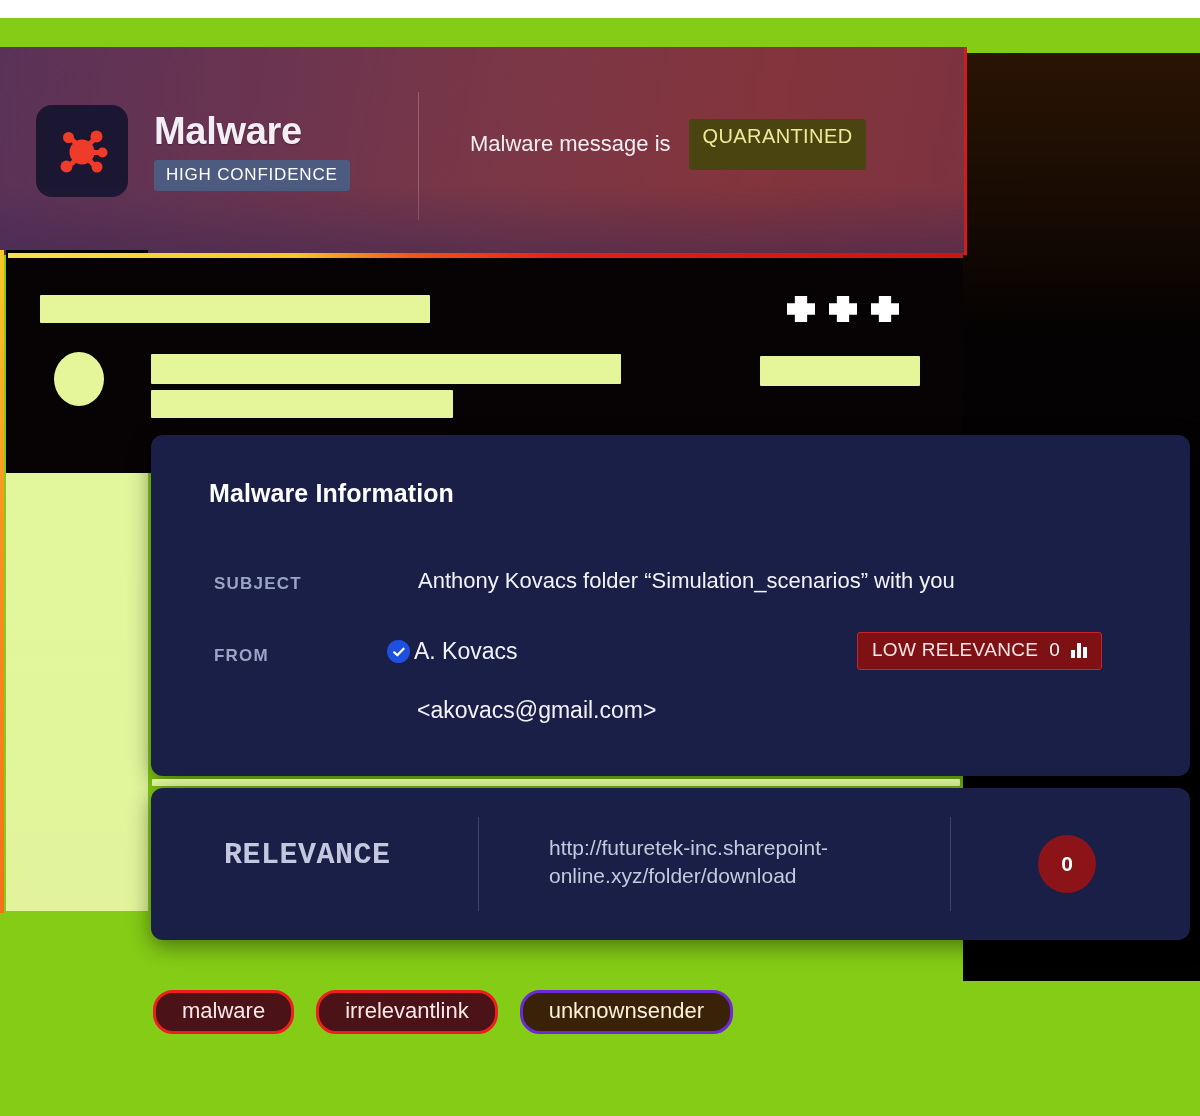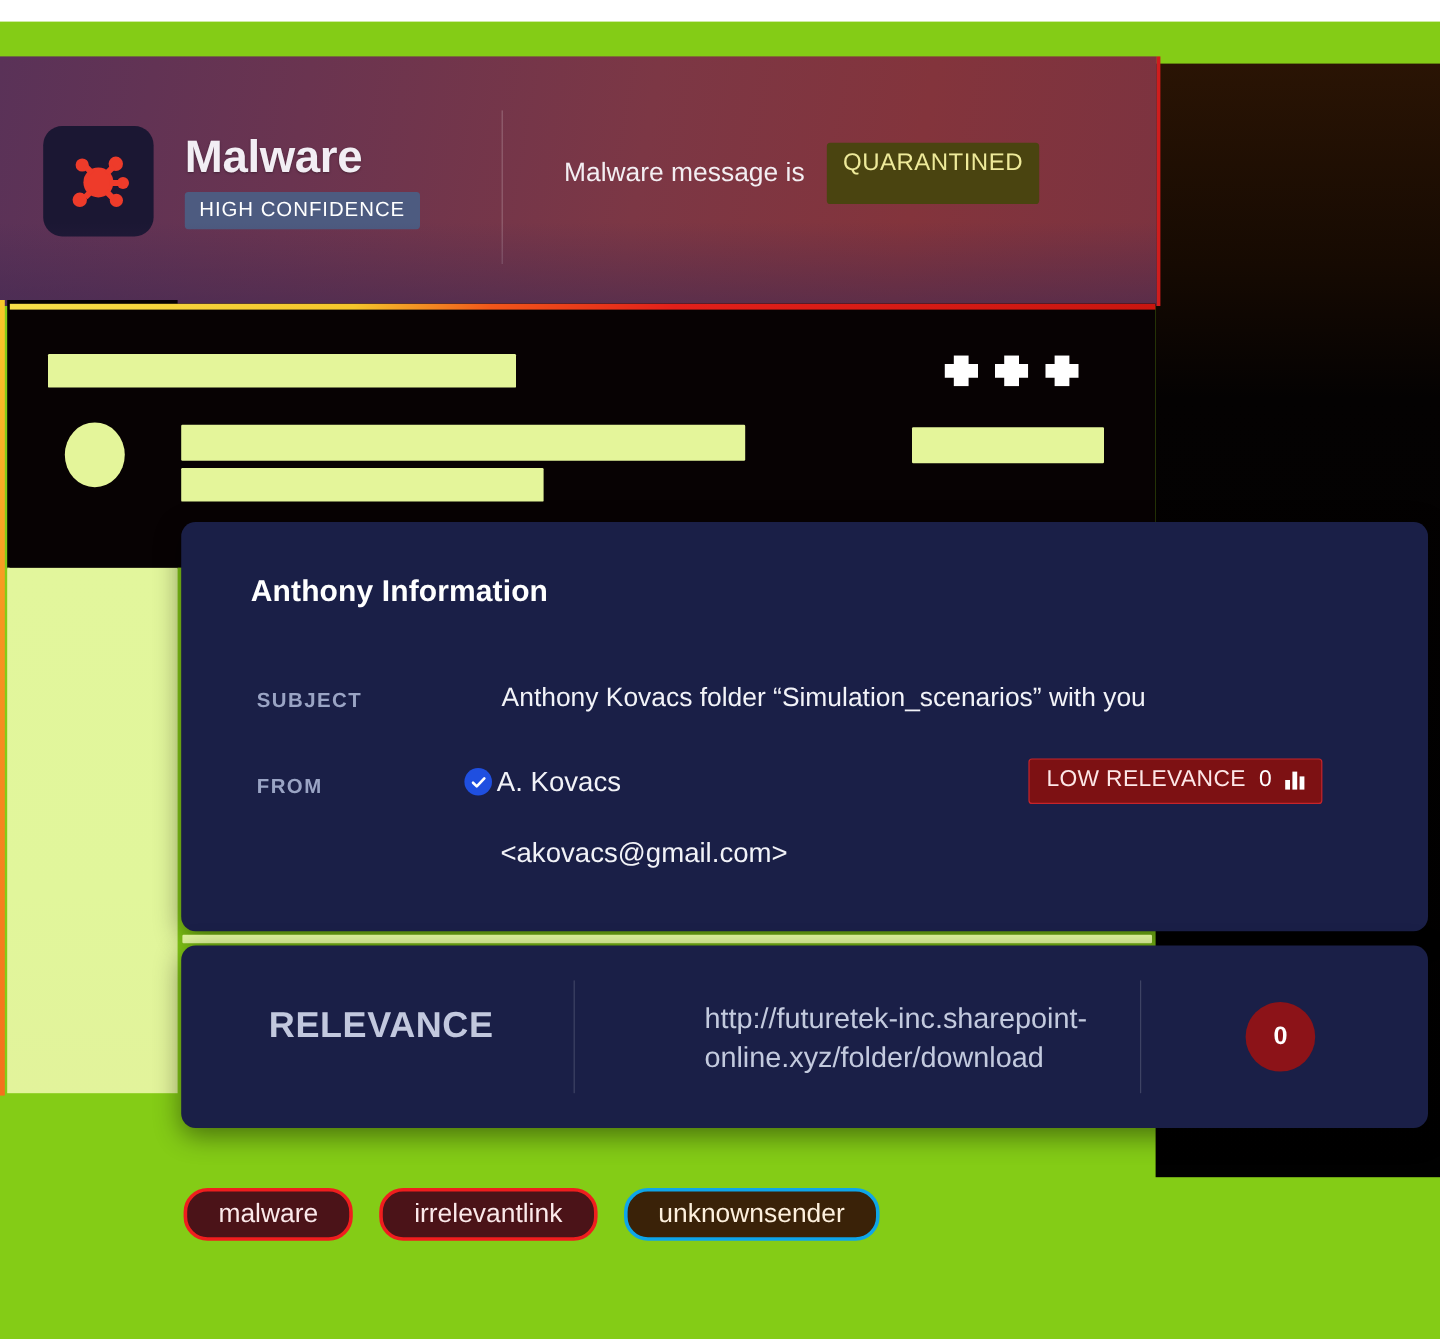--- a/index.html
+++ b/index.html
@@ -279,37 +279,37 @@
     border-radius: 12px;
     box-shadow: 0 6px 22px rgba(0,0,0,0.45);
   }
   #relevance-title {
     position: absolute;
     left: 73px; top: 50px;
     font-size: 30px;
     font-weight: bold;
     letter-spacing: 0.5px;
     color: #c2c8de;
+    font-family: Liberation Mono, monospace;
   }
   .vsep {
     position: absolute;
     top: 29px;
     width: 1px; height: 94px;
     background: rgba(255,255,255,0.16);
   }
   #vsep-left  { left: 327px; }
   #vsep-right { left: 799px; }
   #relevance-url {
     position: absolute;
     left: 398px; top: 46px;
     width: 350px;
-    font-size: 24px;
+    font-size: 21px;
     line-height: 1.32;
     color: #c3cade;
-    margin-left: 38px;
   }
   #relevance-score {
     position: absolute;
     left: 887px; top: 47px;
     width: 58px; height: 58px;
     border-radius: 50%;
     background: #8c1318;
     display: flex;
     align-items: center;
     justify-content: center;
@@ -333,21 +333,21 @@
     white-space: nowrap;
     line-height: 1;
   }
   .tag-danger {
     background: #4b1318;
     border: 3px solid #ef1e1e;
     color: #fbe9ea;
   }
   .tag-warn {
     background: #3a2208;
-    border: 3px solid #0ea5e9;
+    border: 3px solid #6d28d9;
     color: #fdf0dd;
   }
 </style>
 </head>
 <body>
 
 <div id="stage">
 
   <div id="right-backdrop"></div>
 
@@ -396,21 +396,21 @@
     <div class="redact-bar" id="rb-line2"></div>
     <div class="redact-bar" id="rb-right"></div>
   </div>
   <div class="redact-icons">
     <span></span>
     <span></span>
     <span></span>
   </div>
 
   <div id="message-info-card">
-    <div class="card-heading">Anthony Information</div>
+    <div class="card-heading">Malware Information</div>
 
     <div class="field-label" id="label-subject">SUBJECT</div>
     <div id="value-subject">Anthony Kovacs folder “Simulation_scenarios” with you</div>
 
     <div class="field-label" id="label-from">FROM</div>
 
     <div id="from-row">
       <span class="verified-badge">
         <svg width="14" height="14" viewBox="0 0 14 14" aria-hidden="true">
           <path d="M2.2 7.3 L5.3 10.3 L11.6 3.7" stroke="#ffffff" stroke-width="2.2" fill="none" stroke-linecap="round" stroke-linejoin="round"></path>

